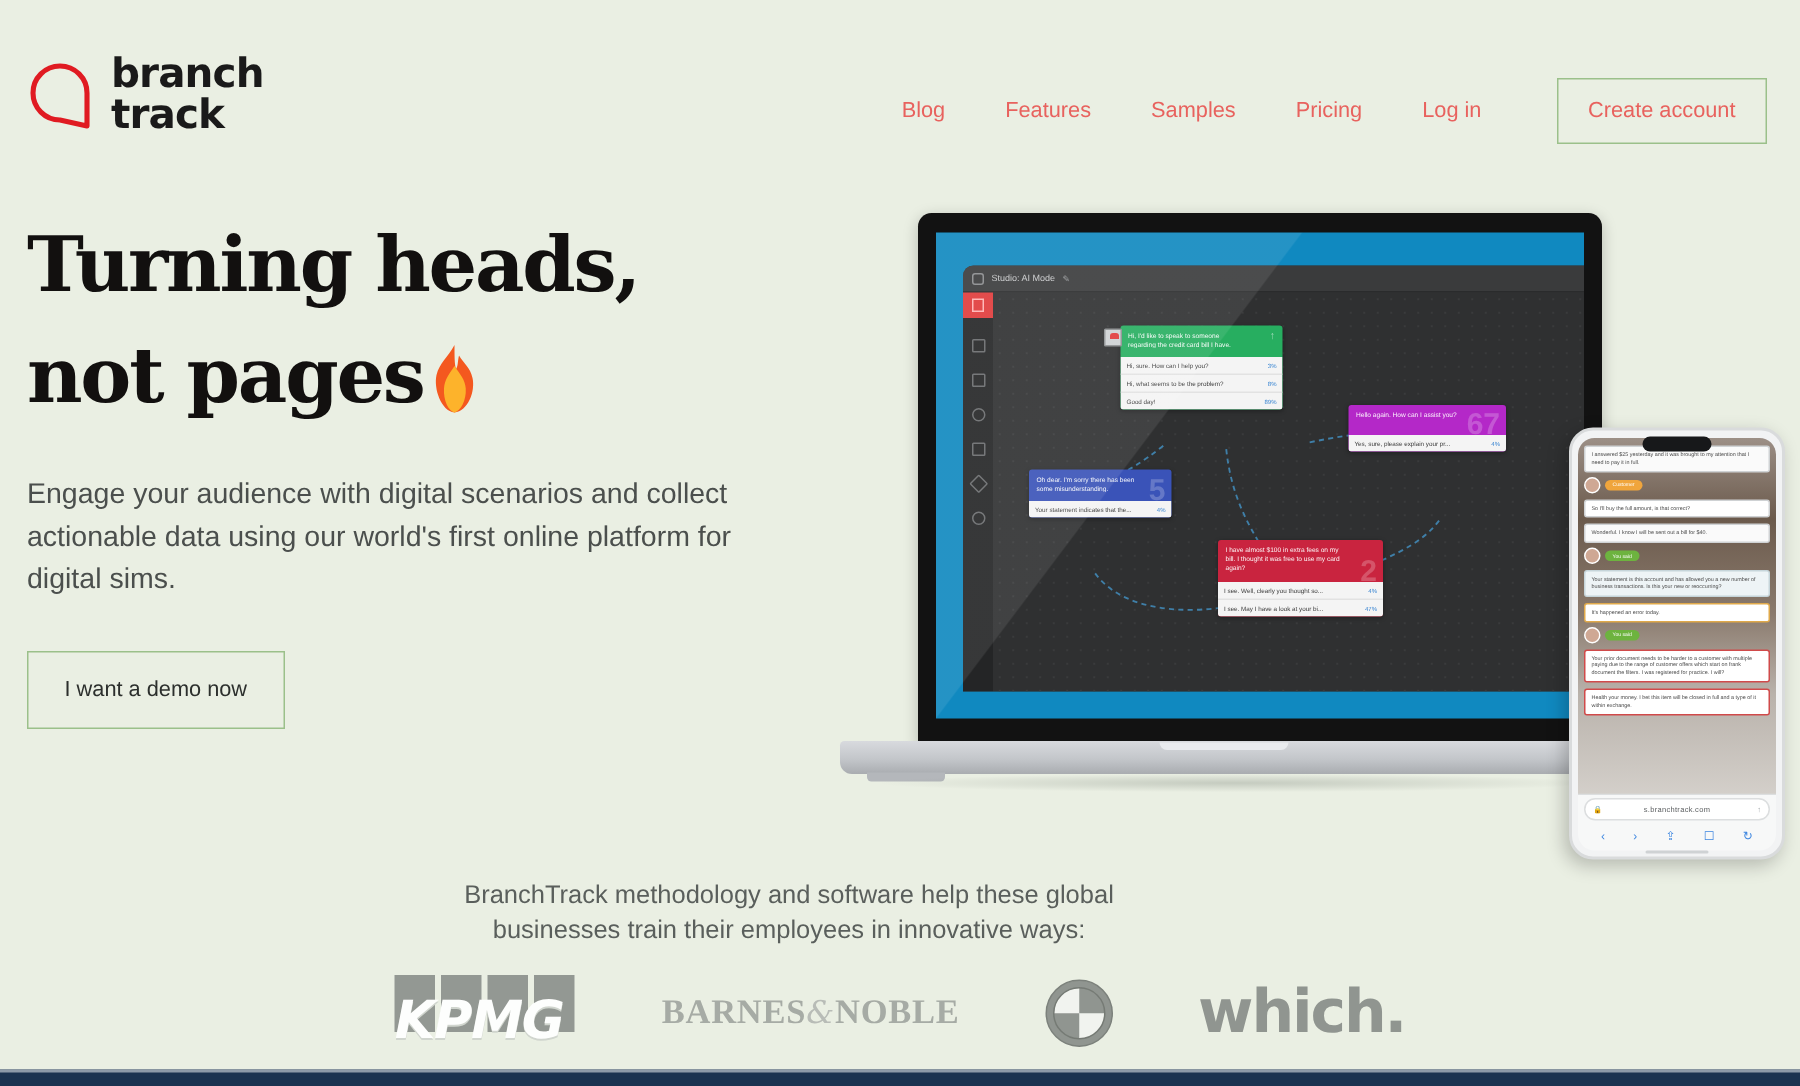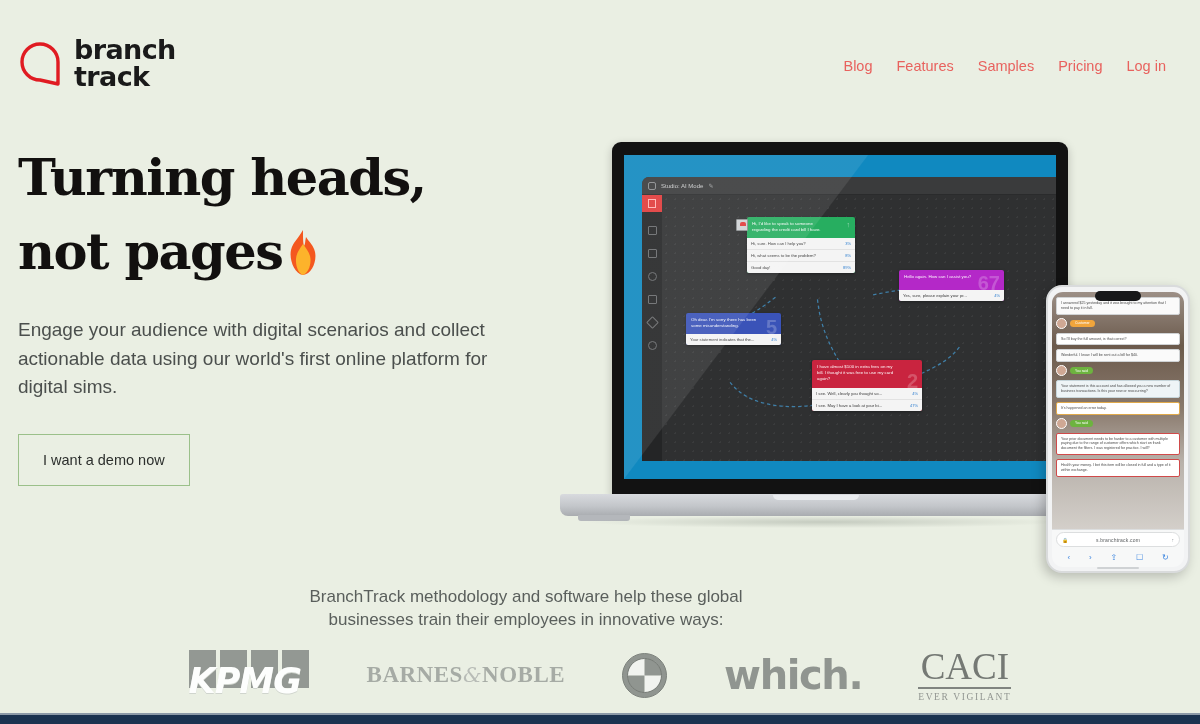--- a/index.html
+++ b/index.html
@@ -57,21 +57,21 @@
     color: #1a1a1a;
   }
   .logo-text .l2 { display: block; }
 
   .nav {
     position: absolute;
     right: 22px;
     top: 52px;
     display: flex;
     align-items: center;
-    gap: 0;
+    gap: 16px;
   }
 
   .nav-link {
     color: #e8625e;
     font-size: 14.5px;
     text-decoration: none;
     padding: 6px 12px;
     white-space: nowrap;
     cursor: pointer;
   }
@@ -650,20 +650,21 @@
         <span class="l2">track</span>
       </div>
     </div>
 
     <nav class="nav">
       <a class="nav-link">Blog</a>
       <a class="nav-link">Features</a>
       <a class="nav-link">Samples</a>
       <a class="nav-link">Pricing</a>
       <a class="nav-link">Log in</a>
+      <button class="create-account-btn">Create account</button>
     </nav>
   </div>
 
   <div class="hero-left">
     <h1 class="headline">
       <span class="line1">Turning heads,</span>
       <span class="line2">
         <span>not pages</span>
         <svg class="fire-emoji" viewBox="0 0 42 50">
           <path d="M21 2 C16 11 11 14 9 22 C7 31 12 46 21 47 C30 46 35 33 33 24 C31.5 17 27 14 24 9 C23 13 23.5 16 22 18 C21 15 21 9 21 2 Z" fill="#f4581f"></path>
@@ -879,26 +880,19 @@
         <path d="M23.5 23.5 L6.5 23.5 A17 17 0 0 0 23.5 40.5 Z" fill="#8c918c"></path>
         <circle cx="23.5" cy="23.5" r="17" fill="none" stroke="#6f746f" stroke-width="1"></circle>
         <circle cx="23.5" cy="23.5" r="22" fill="none" stroke="#777c77" stroke-width="1"></circle>
       </svg>
     </div>
 
     <div class="logo-item">
       <span class="vivint">which.</span>
     </div>
 
-    <div class="logo-item">
-      <div class="caci">
-        <div class="caci-main">CACI</div>
-        <div class="caci-rule"></div>
-        <div class="caci-sub">EVER VIGILANT</div>
-      </div>
-    </div>
 
 
   </div>
 
   <div class="bottom-strip"></div>
 
 </div>
 
 </body></html>

